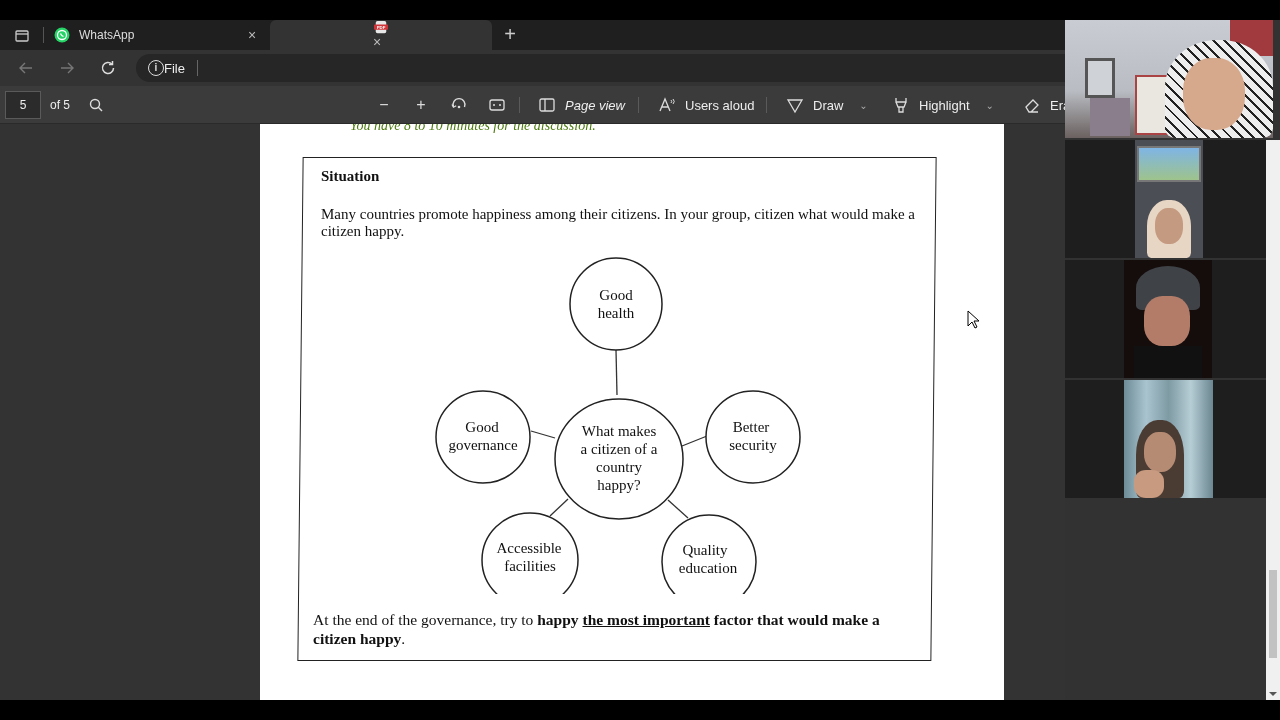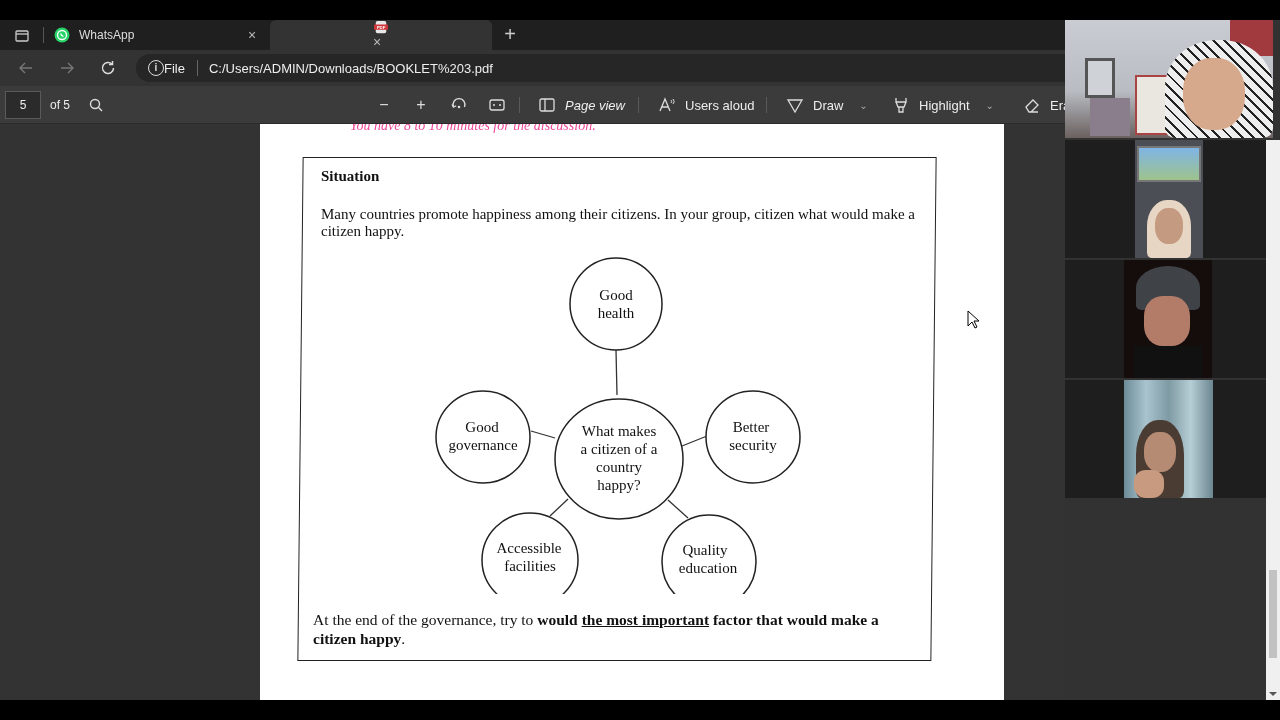--- a/index.html
+++ b/index.html
@@ -30,21 +30,21 @@
     .pagebox { position: absolute; left: 5px; top: 5px; width: 36px; height: 28px; border: 1px solid #5a5a5a; background: #2b2b2b; color: #eee; font-size: 12px; text-align: center; line-height: 26px; }
     .pageof { position: absolute; left: 50px; top: 12px; font-size: 12px; color: #eee; }
     .tb-icon { position: absolute; top: 9px; width: 20px; height: 20px; color: #ddd; text-align: center; font-size: 16px; line-height: 20px; }
     .tb-sep { position: absolute; top: 11px; width: 1px; height: 16px; background: #5a5a5a; }
     .tb-btn { position: absolute; top: 9px; height: 20px; display: flex; align-items: center; color: #eee; font-size: 13px; }
     .tb-btn .ic { width: 18px; height: 18px; margin-right: 9px; color: #ddd; font-size: 14px; line-height: 18px; text-align: center; }
     .tb-btn .chev { margin-left: 16px; color: #aaa; font-size: 10px; }
     
     .viewer { position: absolute; left: 0; top: 104px; width: 1065px; height: 576px; background: #333; overflow: hidden; }
     .page { position: absolute; left: 260px; top: 0; width: 744px; height: 576px; background: #fff; }
-    .cutline { position: absolute; left: 90px; top: -6px; font-family: "Liberation Serif", serif; font-style: italic; font-size: 14px; color: #ec4899; }
+    .cutline { position: absolute; left: 90px; top: -6px; font-family: "Liberation Serif", serif; font-style: italic; font-size: 14px; color: #4d7c0f; }
     .situation-box { position: absolute; left: 40px; top: 33px; width: 634px; height: 504px; border: 1.5px solid #222; transform: skewX(-0.6deg); }
     .sit-title { position: absolute; left: 61px; top: 44px; font-family: "Liberation Serif", serif; font-weight: bold; font-size: 15px; color: #111; }
     .sit-intro { position: absolute; left: 61px; top: 82px; width: 600px; font-family: "Liberation Serif", serif; font-size: 15px; line-height: 17px; color: #111; }
     .diagram { position: absolute; left: 160px; top: 130px; width: 400px; height: 340px; }
     .node-label { font-family: "Liberation Serif", serif; font-size: 15px; fill: #111; }
     .sit-outro { position: absolute; left: 53px; top: 486px; width: 610px; font-family: "Liberation Serif", serif; font-size: 15.5px; line-height: 19px; color: #111; }
     .sit-outro b { font-weight: bold; }
     .sit-outro u { text-decoration: underline; font-weight: bold; }
     .cursor { position: absolute; left: 967px; top: 290px; width: 14px; height: 20px; }
     
@@ -104,21 +104,20 @@
       <div class="navbtn reload" style="left:98px;">
         <svg width="20" height="20" viewBox="0 0 20 20">
             <path d="M15.5 10a5.5 5.5 0 1 1-1.6-3.9" stroke="#ddd" stroke-width="1.5" fill="none"></path>
             <path d="M14.5 3v3.5H11" stroke="#ddd" stroke-width="1.5" fill="none"></path>
           </svg>
       </div>
       <div class="omnibox">
         <span class="info">i</span>
         <span class="scheme">File</span>
         <span class="divider"></span>
-        <span>C:/Users/ADMIN/Downloads/BOOKLET%203.pdf</span>
       </div>
     </div>
 
     <div class="pdftoolbar">
       <div class="pagebox">5</div>
       <span class="pageof">of 5</span>
       <div class="tb-icon" style="left:86px;">
         <svg width="20" height="20" viewBox="0 0 20 20">
             <circle cx="9" cy="9" r="4.5" stroke="#ddd" stroke-width="1.4" fill="none"></circle>
             <path d="M12.3 12.3 16 16" stroke="#ddd" stroke-width="1.4"></path>
@@ -225,21 +224,21 @@
             <text class="node-label" x="110" y="317" text-anchor="middle">facilities</text>
           </g>
 
           <g>
             <ellipse cx="63" cy="183" rx="47" ry="46" fill="#fff" stroke="#222" stroke-width="1.5"></ellipse>
             <text class="node-label" x="62" y="178" text-anchor="middle">Good</text>
             <text class="node-label" x="63" y="196" text-anchor="middle">governance</text>
           </g>
         </svg>
 
-        <div class="sit-outro"><span>At the end of the governance, try to </span><b>would </b><u>the most important</u><b> factor that would make a citizen happy</b><span>.</span></div>
+        <div class="sit-outro"><span>At the end of the governance, try to </span><b>happy </b><u>the most important</u><b> factor that would make a citizen happy</b><span>.</span></div>
       </div>
     </div>
 
     <svg class="cursor" viewBox="0 0 14 20">
         <path d="M1 1v15l4-4 3 6 2-1-3-6h5z" fill="#fff" stroke="#000" stroke-width="1"></path>
       </svg>
   </div>
 
   <div class="videopanel">
     <div class="vtile" style="top:0; height:118px;">

